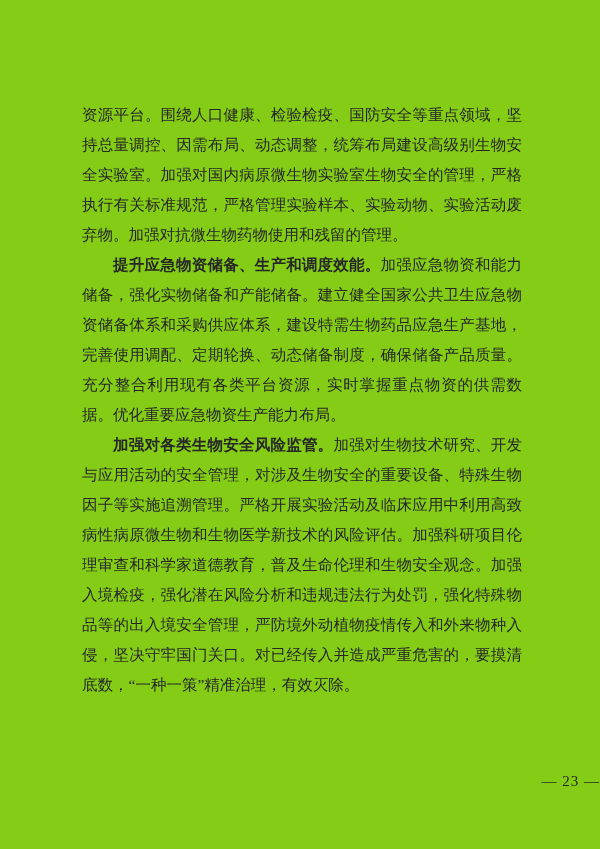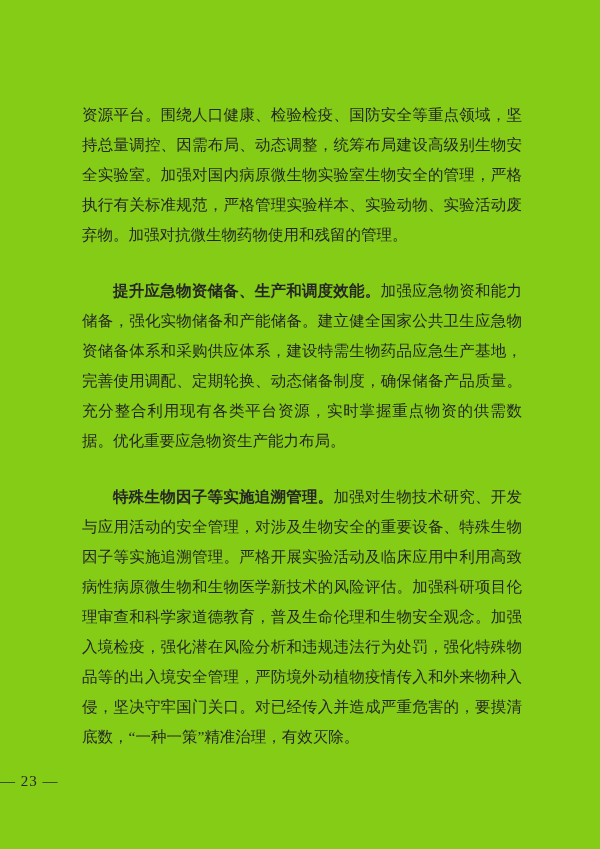--- a/index.html
+++ b/index.html
@@ -21,40 +21,39 @@
     font-size: 15.5px;
     line-height: 30px;
     text-align: justify;
     text-justify: inter-character;
   }
   .content p {
     margin: 0;
   }
   .content p.indent {
     text-indent: 2em;
-    margin-top: 26px;
   }
   .content b {
     font-weight: bold;
   }
   .page-number {
     position: absolute;
     left: 0;
     top: 770px;
     width: 100%;
-    text-align: left;
+    text-align: right;
     color: #262626;
     font-size: 15px;
     line-height: 22px;
     letter-spacing: 1px;
   }
 </style>
 </head>
 <body>
 
 <div class="page">
   <div class="content">
     <p><b></b><span>资源平台。围绕人口健康、检验检疫、国防安全等重点领域，坚持总量调控、因需布局、动态调整，统筹布局建设高级别生物安全实验室。加强对国内病原微生物实验室生物安全的管理，严格执行有关标准规范，严格管理实验样本、实验动物、实验活动废弃物。加强对抗微生物药物使用和残留的管理。</span></p>
     <p class="indent"><b>提升应急物资储备、生产和调度效能。</b><span>加强应急物资和能力储备，强化实物储备和产能储备。建立健全国家公共卫生应急物资储备体系和采购供应体系，建设特需生物药品应急生产基地，完善使用调配、定期轮换、动态储备制度，确保储备产品质量。充分整合利用现有各类平台资源，实时掌握重点物资的供需数据。优化重要应急物资生产能力布局。</span></p>
-    <p class="indent"><b>特殊生物因子等实施追溯管理。</b><span>加强对生物技术研究、开发与应用活动的安全管理，对涉及生物安全的重要设备、特殊生物因子等实施追溯管理。严格开展实验活动及临床应用中利用高致病性病原微生物和生物医学新技术的风险评估。加强科研项目伦理审查和科学家道德教育，普及生命伦理和生物安全观念。加强入境检疫，强化潜在风险分析和违规违法行为处罚，强化特殊物品等的出入境安全管理，严防境外动植物疫情传入和外来物种入侵，坚决守牢国门关口。对已经传入并造成严重危害的，要摸清底数，“一种一策”精准治理，有效灭除。</span></p>
+    <p class="indent"><b>加强对各类生物安全风险监管。</b><span>加强对生物技术研究、开发与应用活动的安全管理，对涉及生物安全的重要设备、特殊生物因子等实施追溯管理。严格开展实验活动及临床应用中利用高致病性病原微生物和生物医学新技术的风险评估。加强科研项目伦理审查和科学家道德教育，普及生命伦理和生物安全观念。加强入境检疫，强化潜在风险分析和违规违法行为处罚，强化特殊物品等的出入境安全管理，严防境外动植物疫情传入和外来物种入侵，坚决守牢国门关口。对已经传入并造成严重危害的，要摸清底数，“一种一策”精准治理，有效灭除。</span></p>
   </div>
   <div class="page-number">— 23 —</div>
 </div>
 
 </body></html>

